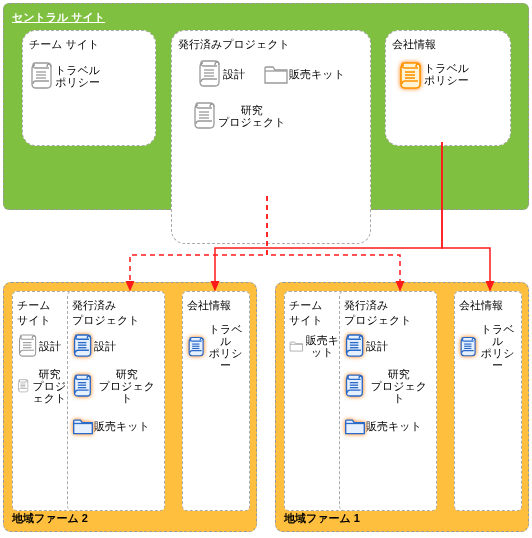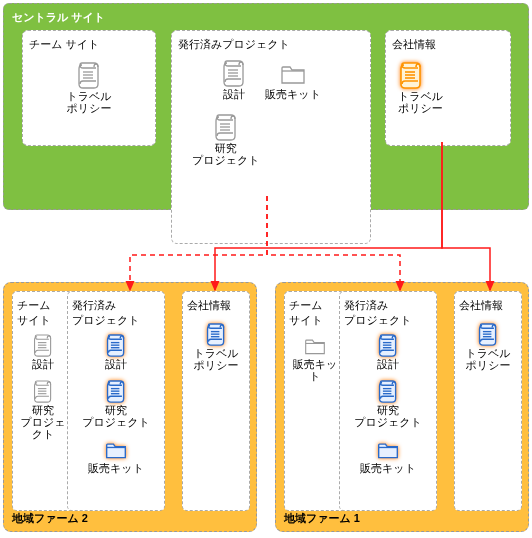--- a/index.html
+++ b/index.html
@@ -23,25 +23,26 @@
     background: #7fc041;
     left: 3px;
     top: 3px;
     width: 526px;
     height: 207px;
   }
   .central-title {
     color: white;
     font-weight: bold;
     margin: 0 0 4px 2px;
+    text-decoration: underline;
   }
   .subbox {
     background: white;
     border: 1px dashed #aaa;
-    border-radius: 6px;
+    border-radius: 14px;
     position: absolute;
     padding: 6px;
   }
   .team-site { left: 18px; top: 26px; width: 134px; height: 116px; }
   .published  { left: 167px; top: 26px; width: 200px; height: 214px; }
   .company    { left: 381px; top: 26px; width: 126px; height: 116px; }
   .box-title { margin: 0 0 6px 0; }
 
   .farm {
     background: #ffbf3e;
@@ -67,21 +68,21 @@
     top: 8px;
     height: 220px;
     padding: 6px 4px;
   }
   .c1 { left: 8px;  width: 62px; }
   .c2 { left: 63px; width: 98px; }
   .c3 { left: 178px; width: 68px; }
 
   .item {
     display: flex;
-    flex-direction: column;
+    flex-direction: row;
     align-items: center;
     text-align: center;
     margin-bottom: 10px;
     line-height: 1.1;
   }
   .row-items {
     display: flex;
     gap: 18px;
     justify-content: center;
     margin-bottom: 4px;

